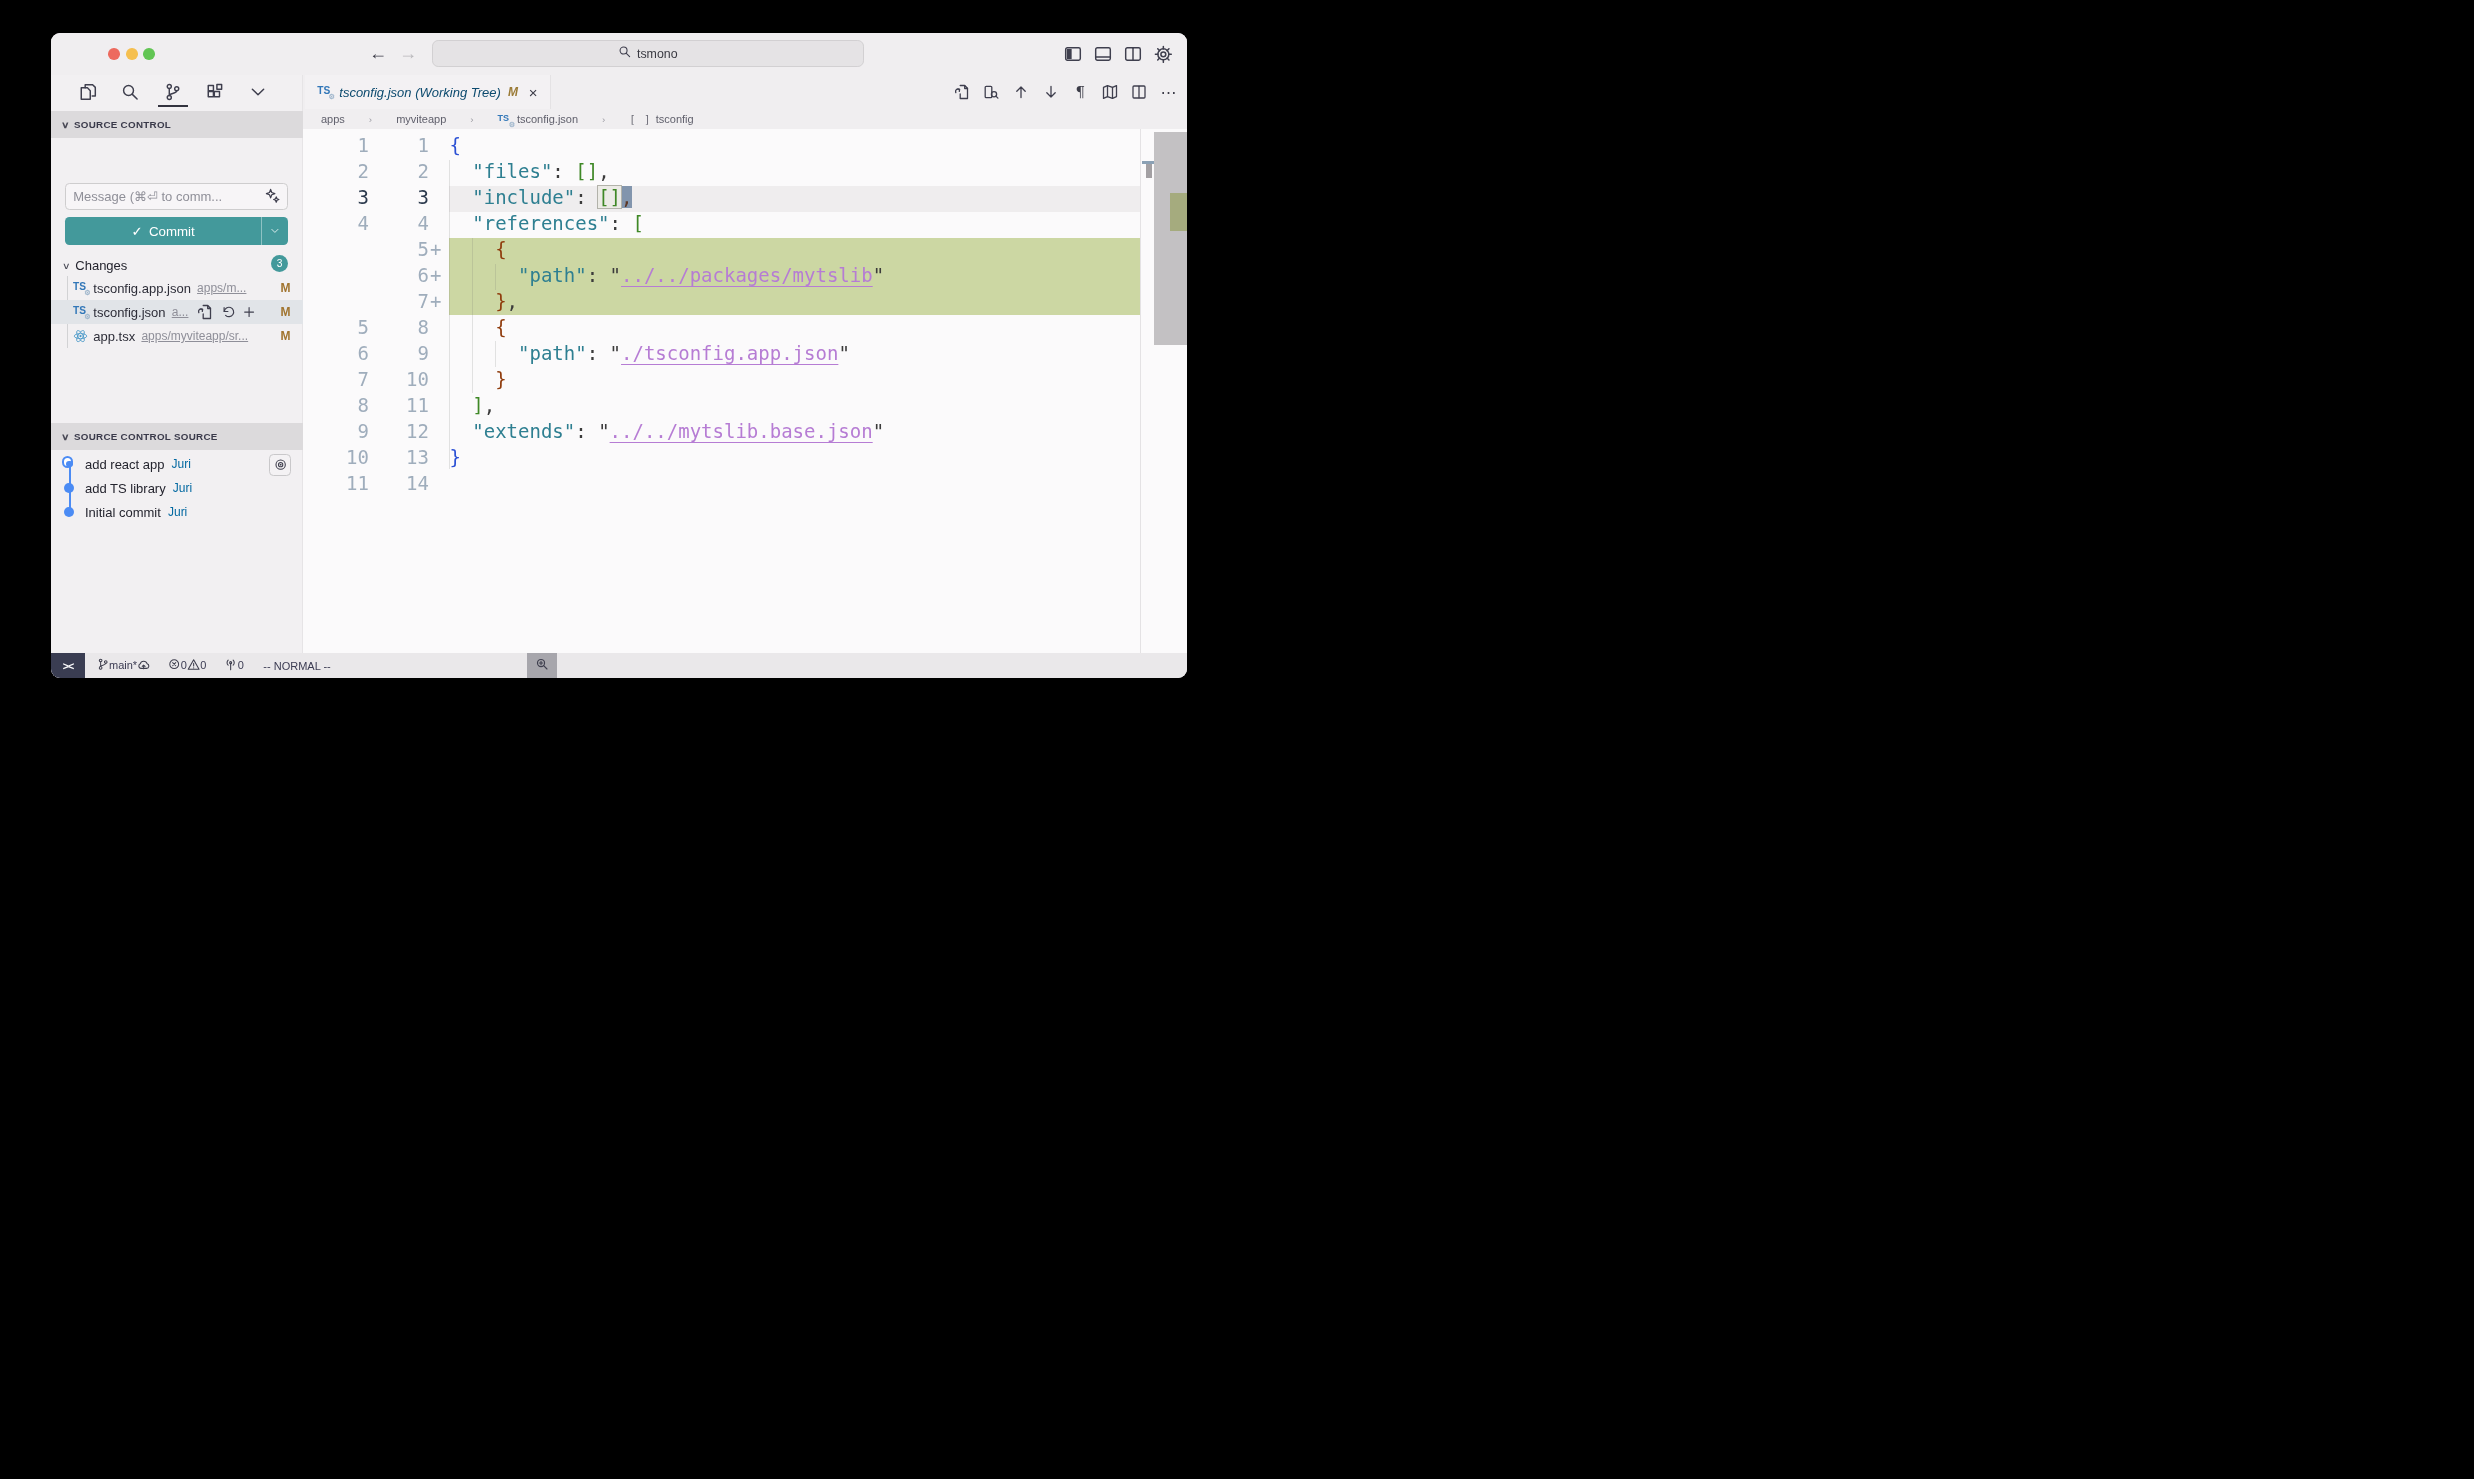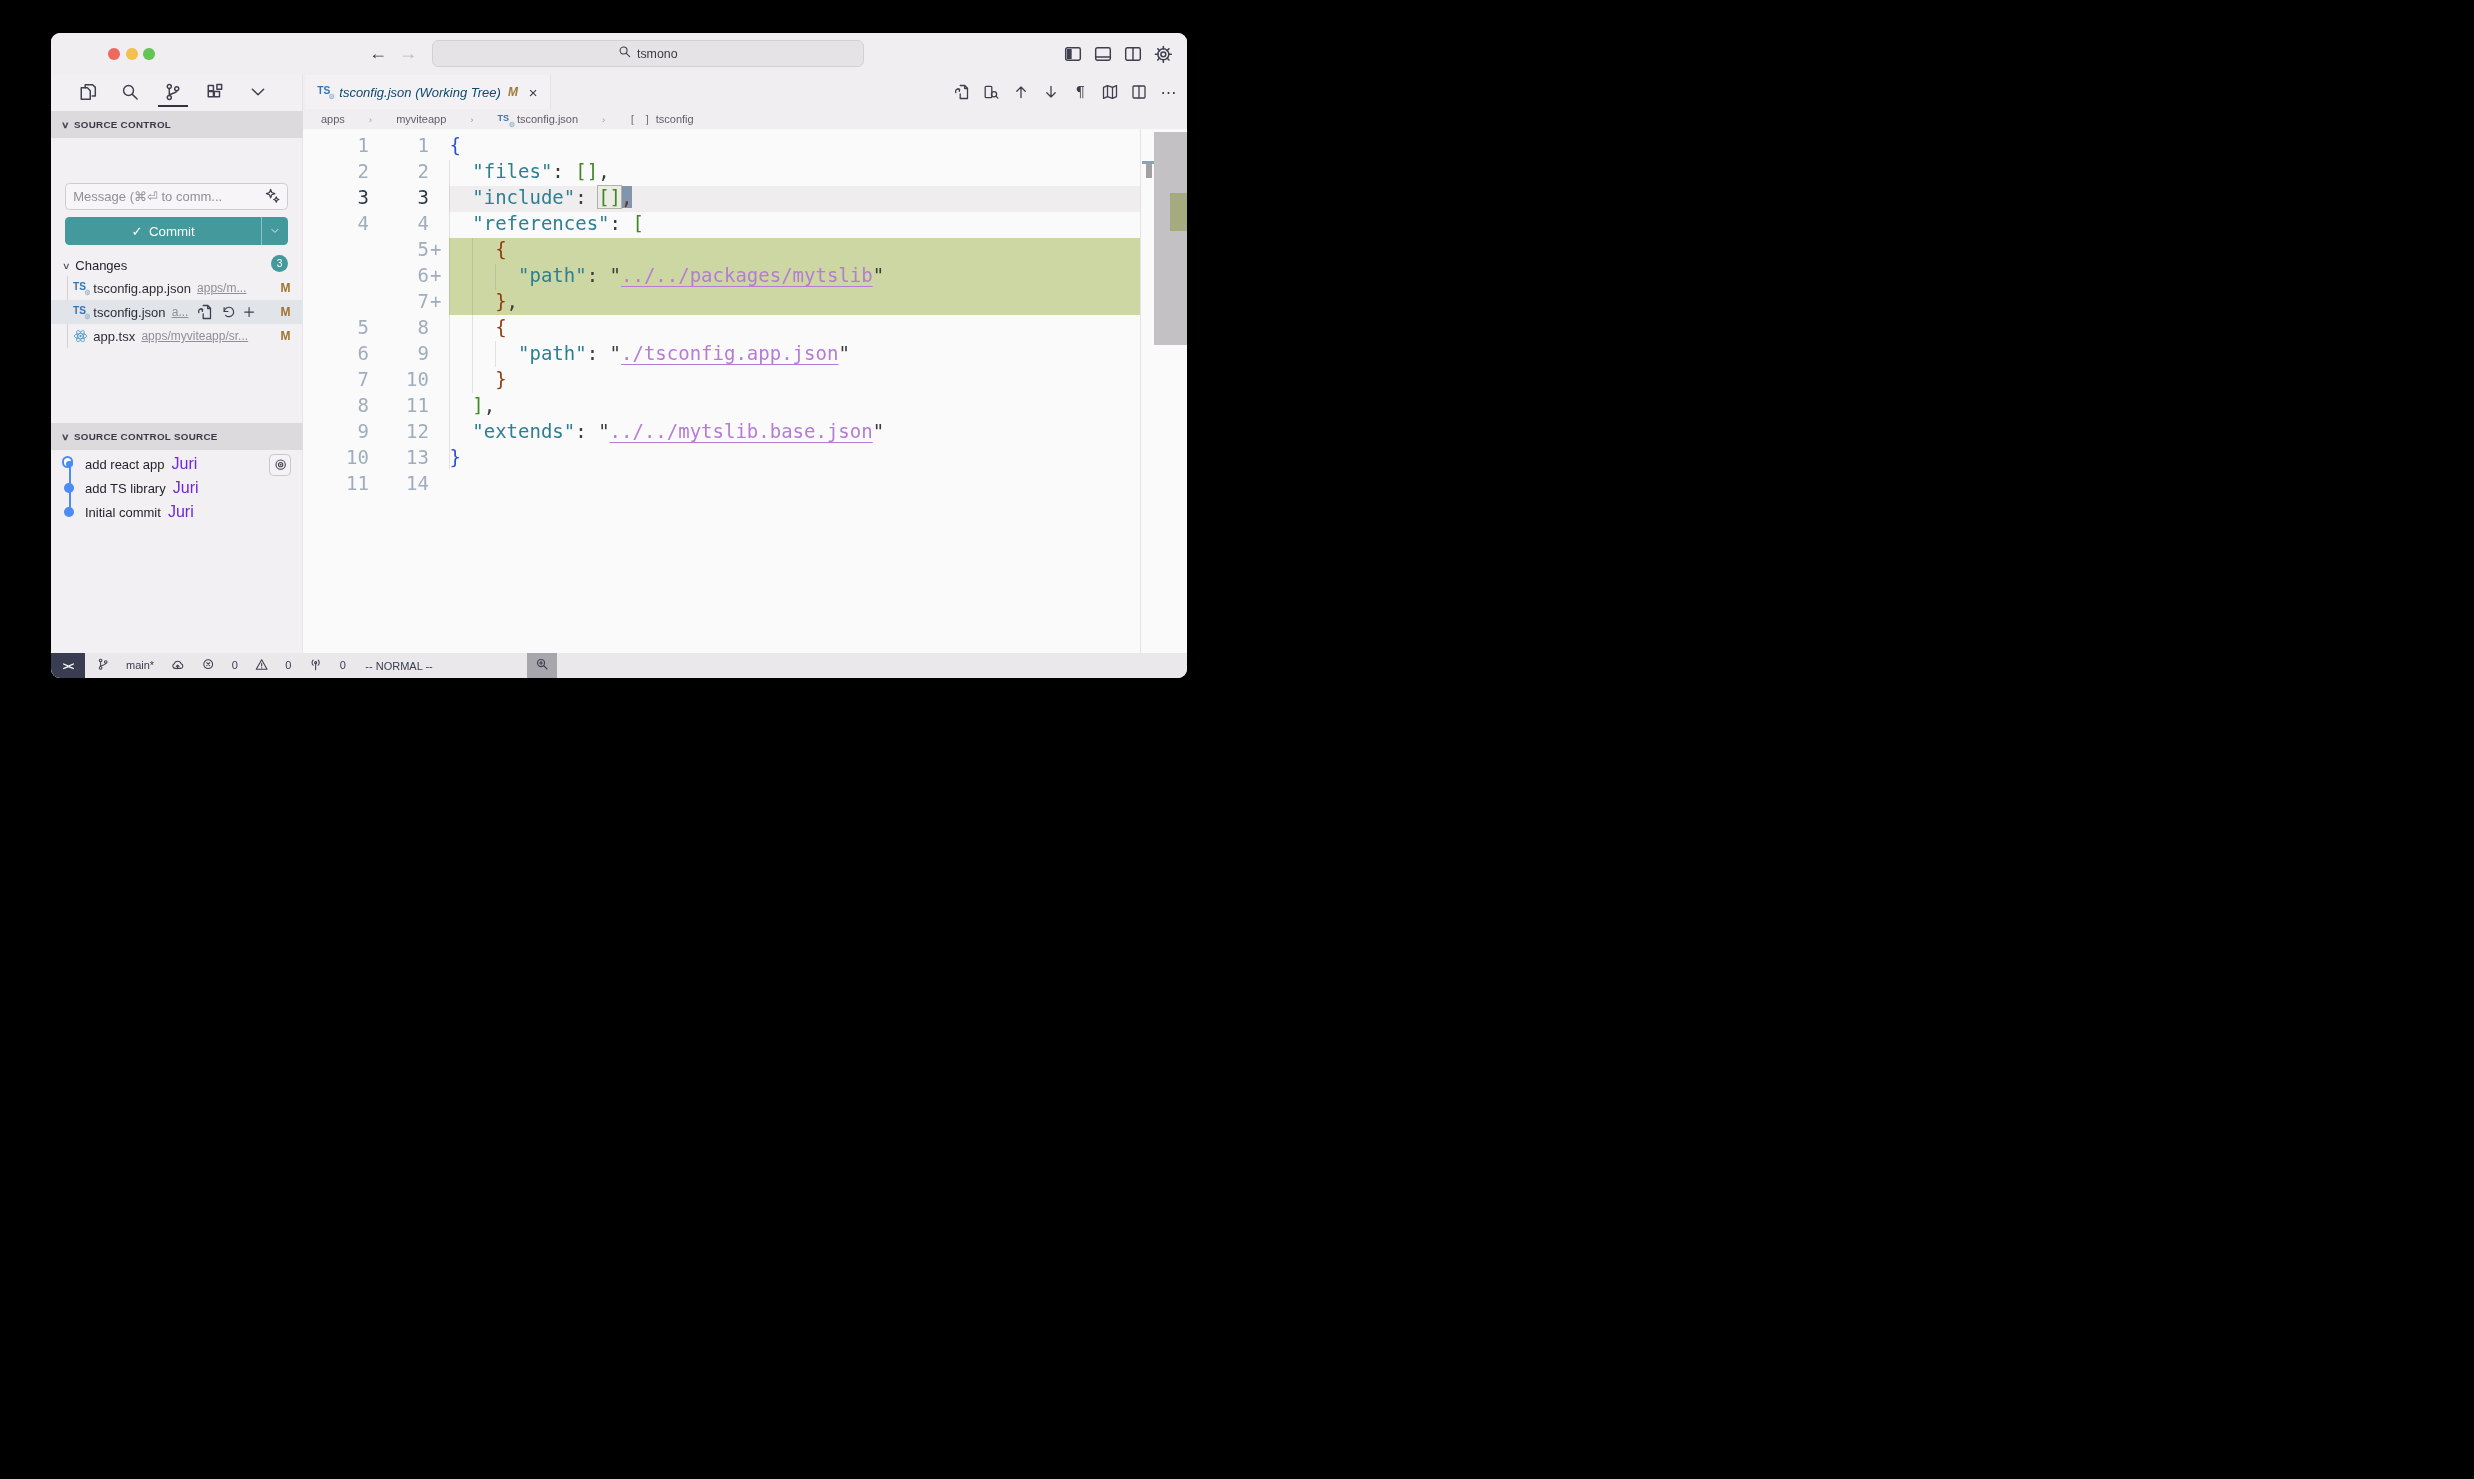--- a/index.html
+++ b/index.html
@@ -50,21 +50,21 @@
   .file-row .fname { font-size:13px; color:#2d2d38; margin-left:5.3px; white-space:nowrap; }
   .file-row .fdesc { font-size:12px; color:#8f8f99; margin-left:6.2px; white-space:nowrap;text-decoration:underline; }
   .file-row .fbadge { position:absolute; right:12.4px; font-size:12px; font-weight:bold; color:#a1742f; }
   .file-row .actions { display:flex; gap:7.1px; margin-left:9px; color:#3b3b47; }
   .tree-guide { position:absolute; left:16px; top:201px; width:0.9px; height:72px; background:#d2d2d4; }
   .ts-ic { position:relative; width:15px; height:13.3px; font-weight:bold; font-size:10.2px; color:#3277b8; font-family:"Liberation Sans",sans-serif; }
   .ts-ic .gear { position:absolute; right:-2.7px; bottom:-2.7px; font-size:7.1px; color:#9fb6cc; }
   #graph-rows { position:absolute; left:0; top:377px; width:217px; }
   .commit-row { position:relative; height:24px; display:flex; align-items:center; padding-left:34px; }
   .commit-row .cmsg { font-size:13px; color:#24242e; white-space:nowrap; }
-  .commit-row .cauthor { font-size:16px; color:#6d28d9; margin-left:7.1px; }
+  .commit-row .cauthor { font-size:12px; color:#0369a1; margin-left:7.1px; }
   #graph-line { position:absolute; left:18px; top:389px; width:1.8px; height:48px; background:#4b8bf4; }
   .dot { position:absolute; left:13.3px; top:7.1px; width:9.8px; height:9.8px; border-radius:50%; background:#4b8bf4; }
   .dot.head { left:10.7px; top:4.4px; width:11.6px; height:11.6px; background:#fff; border:2.2px solid #4b8bf4; }
   .dot.head:after { content:""; position:absolute; left:2.7px; top:2.7px; width:6.2px; height:6.2px; border-radius:50%; background:#4b8bf4; }
   #graph-target { position:absolute; right:10.7px; top:379px; width:22px; height:22px; border:0.9px solid #c9c8ca; border-radius:4.4px;
     display:flex; align-items:center; justify-content:center; color:#3b3b47; background:#f4f2f4; }
   
   #editor { position:absolute; left:252px; top:0; width:884px; height:579px; background:#f0eef0; }
   #tabbar { position:absolute; left:0; top:0; width:100%; height:34px; }
   #tab { position:absolute; left:1.8px; top:0; height:34px; display:flex; align-items:center; gap:7.1px; padding:0 12.4px;
@@ -100,21 +100,21 @@
   #minimap { position:absolute; right:0; top:54px; width:47px; height:524px; background:#fbfafb; border-left:0.9px solid #e4e2e4; }
   #mm-slider { position:absolute; right:0; top:2.7px; width:33px; height:213px; background:#c3c1c3; }
   #mm-add { position:absolute; right:0; top:64px; width:17px; height:38px; background:#a5ab7e; z-index:2; }
   #mm-t-bar { position:absolute; left:0.9px; top:32px; width:14.2px; height:2.7px; background:#8ba1b5; }
   #mm-t-stem { position:absolute; left:5.3px; top:35px; width:5.8px; height:14.2px; background:#a3a0a3; }
   
   #statusbar { position:absolute; left:0; bottom:0; width:100%; height:25px; background:#eae8ea;
     display:flex; align-items:center; font-size:11px; color:#3b3b52; }
   #remote-chip { width:34px; height:25px; background:#3a3d52; color:#fff; display:flex; align-items:center;
     justify-content:center; font-weight:bold; font-size:10.7px; letter-spacing:-0.9px; flex:none; }
-  .st-item { display:flex; align-items:center; gap:17px; white-space:nowrap; }
+  .st-item { display:flex; align-items:center; gap:0; white-space:nowrap; }
   #zoom-chip { position:absolute; left:476px; top:0; width:30px; height:25px; background:#a7a6ac;
     display:flex; align-items:center; justify-content:center; color:#32323f; }
   #status-right { position:absolute; right:12.4px; top:0; height:25px; display:flex; gap:16px; align-items:center; }
   svg.ln { stroke:#3f3f4e; stroke-width:1.3; fill:none; stroke-linecap:round; stroke-linejoin:round; }
   .white-ln { stroke:#fff !important; }
 </style>
 </head>
 <body>
 
 <div id="window">

